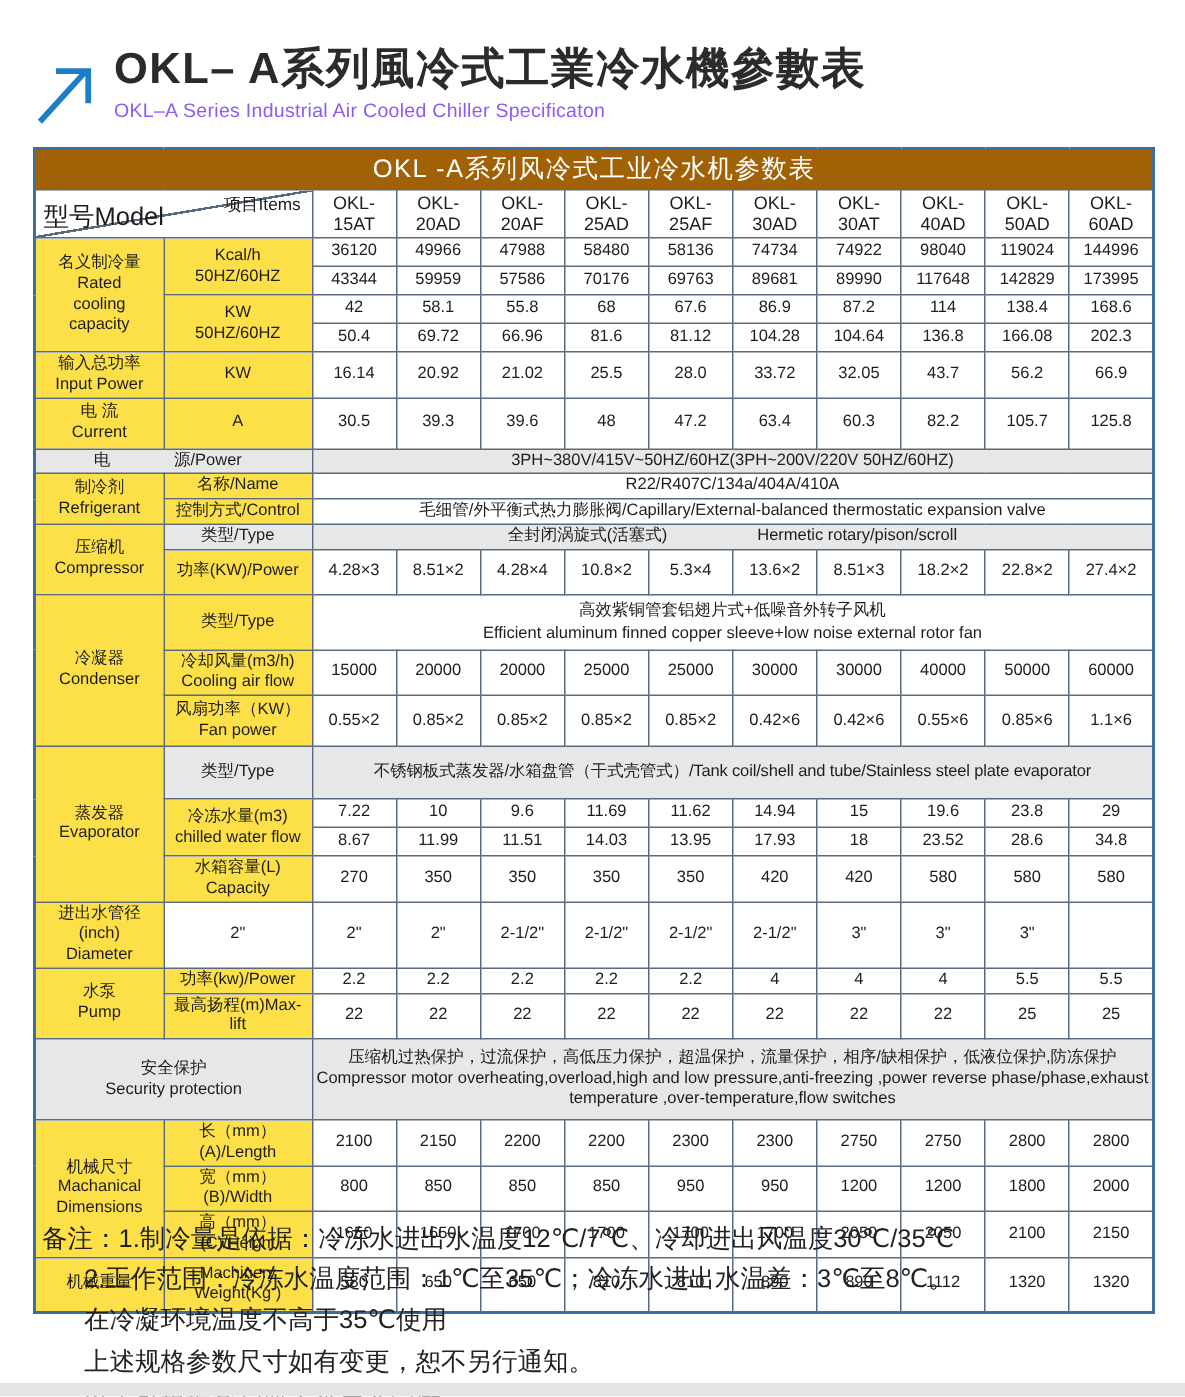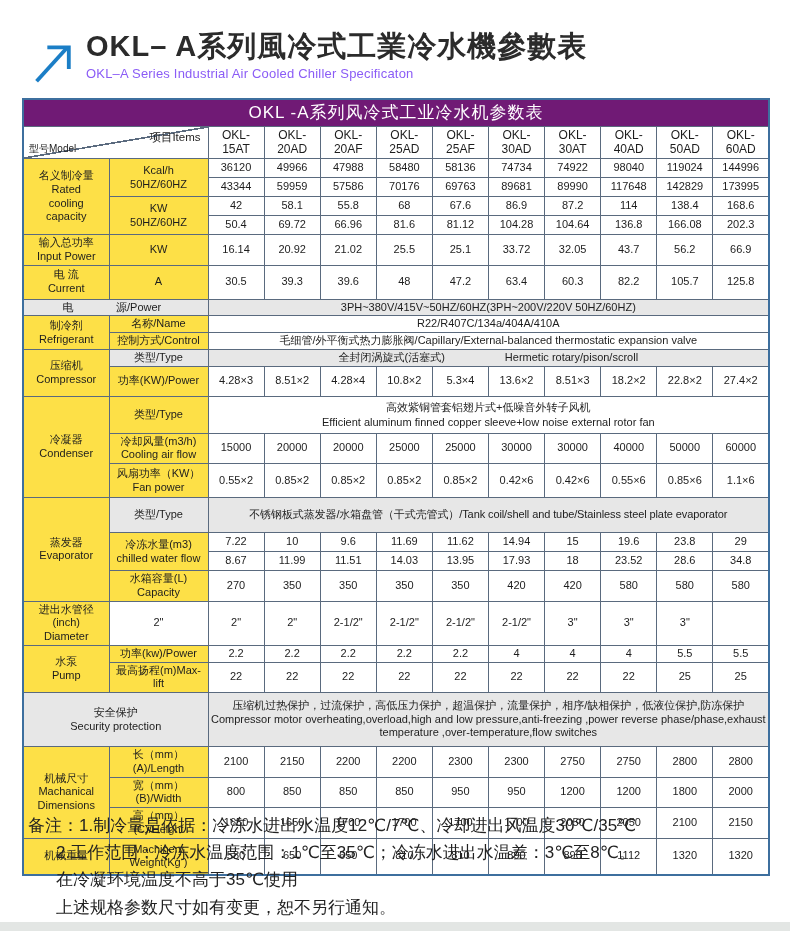--- a/index.html
+++ b/index.html
@@ -1,58 +1,58 @@
 <!DOCTYPE html>
 <html><head>
 <meta charset="utf-8">
 <style>
   html,body{margin:0;padding:0;background:#ffffff;}
   body{
     width:790px;height:931px;position:relative;overflow:hidden;
     font-family:"Liberation Sans","DejaVu Sans",sans-serif;color:#1d1d1d;
   }
   
-  .page-header{position:absolute;left:32px;top:30px;display:flex;align-items:flex-start;}
+  .page-header{position:absolute;left:22px;top:30px;display:flex;align-items:flex-start;}
   .logo{width:46px;height:52px;margin-top:6px;margin-right:8px;flex:0 0 auto;}
   .titles{display:flex;flex-direction:column;}
   .title-zh{font-size:29px;font-weight:bold;letter-spacing:1px;color:#2b2b2b;line-height:1.15;}
   .title-en{font-size:13px;color:#8b5cf6;margin-top:3px;letter-spacing:0.2px;}
   
   .spec-table{
     position:absolute;left:22px;top:98px;width:746px;
     border-collapse:collapse;table-layout:fixed;
     border:2px solid #3d6f9e;
   }
   .spec-table td{
     border:1px solid #5a6a7e;text-align:center;vertical-align:middle;
     font-size:11px;padding:1px 2px;background:#ffffff;line-height:1.25;
     overflow:hidden;
   }
   td.caption{
-    background:#701a75;color:#ffffff;font-size:17px;height:24px;
+    background:#a16207;color:#ffffff;font-size:17px;height:24px;
     letter-spacing:1px;
   }
   td.group,td.sub{background:#fde047;white-space:pre-line;}
   td.grayrow{background:#e7e7e7;}
   td.model{font-size:12px;line-height:1.15;}
   .rh-head{height:32px;}
   .rh-s{height:16px;}
   .rh-m{height:19px;}
   .rh-l{height:30px;}
   .rh-xl{height:34px;border-radius:15px;}
   .rh-2l{height:37px;}
   .rh-evt{height:35px;}
   .rh-sec{height:54px;}
   
   td.corner{position:relative;padding:0;background:#ffffff;}
   .corner-box{
     position:absolute;inset:0;
     background:linear-gradient(to bottom right,transparent calc(50% - 0.8px),#5a6a7e calc(50% - 0.8px),#5a6a7e calc(50% + 0.8px),transparent calc(50% + 0.8px));
   }
-  .corner-model{position:absolute;left:5px;bottom:3px;font-size:10px;}
+  .corner-model{position:absolute;left:5px;bottom:3px;font-size:17px;}
   .corner-items{position:absolute;right:7px;top:3px;font-size:11.5px;}
   
   .power-flex{display:flex;width:100%;}
   .power-flex .zh{width:84px;text-align:center;}
   .power-flex .rest{flex:1;text-align:left;padding-left:6px;}
   .duo{display:flex;justify-content:center;gap:60px;}
   .fit{white-space:nowrap;font-size:10.6px;letter-spacing:-0.1px;}
   .twoLine div{line-height:1.35;}
   
   .notes{position:absolute;left:28px;top:812px;width:740px;font-size:17px;color:#222;line-height:1.6;}
@@ -162,21 +162,21 @@
       </tr>
 
   <tr class="rh-l">
     <td class="group">输入总功率
 Input Power</td>
     <td class="sub">KW</td>
   <td class="val">16.14</td>
         <td class="val">20.92</td>
         <td class="val">21.02</td>
         <td class="val">25.5</td>
-        <td class="val">25.1</td>
+        <td class="val">28.0</td>
         <td class="val">33.72</td>
         <td class="val">32.05</td>
         <td class="val">43.7</td>
         <td class="val">56.2</td>
         <td class="val">66.9</td>
       </tr>
 
   <tr class="rh-xl">
     <td class="group">电 流
 Current</td>

